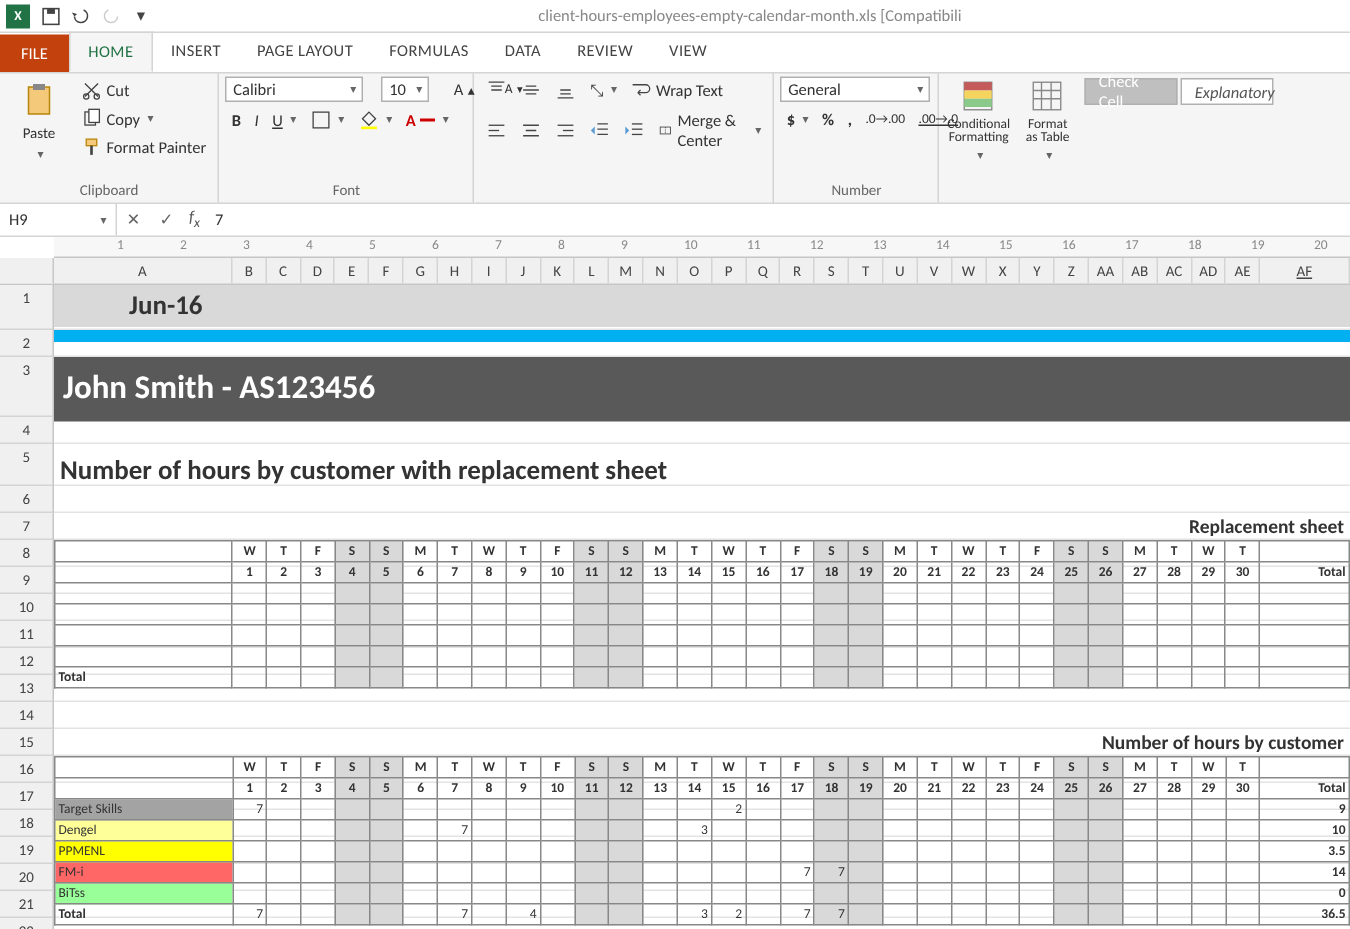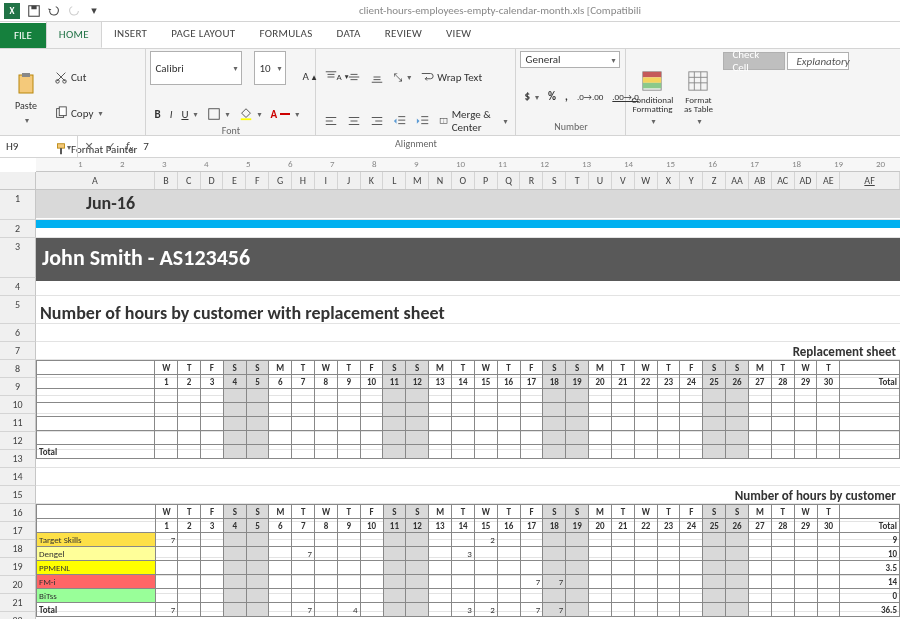--- a/index.html
+++ b/index.html
@@ -4,29 +4,29 @@
 <style>
   * { box-sizing: border-box; margin: 0; padding: 0; }
   body { font-family: 'Segoe UI', Calibri, sans-serif; font-size: 11px; background: #fff; color: #333; overflow: hidden; width: 900px; height: 619px; }
 
   .titlebar { height: 22px; background: #fff; display: flex; align-items: center; padding: 0 4px; border-bottom: 1px solid #d4d4d4; }
   .titlebar .qat-btn { width: 18px; height: 18px; display: inline-flex; align-items: center; justify-content: center; margin: 0 1px; color: #444; cursor: pointer; }
   .titlebar .excel-icon { width: 16px; height: 16px; background: #217346; color: #fff; font-size: 9px; font-weight: bold; display: flex; align-items: center; justify-content: center; margin-right: 4px; }
   .titlebar .title-text { flex: 1; text-align: center; color: #888; font-size: 11px; }
 
   .tabs-row { height: 26px; background: #fff; display: flex; align-items: flex-end; }
-  .tab-file { background: #15803d; color: #fff; font-size: 11px; padding: 6px 14px; cursor: pointer; }
+  .tab-file { background: #c2410c; color: #fff; font-size: 11px; padding: 6px 14px; cursor: pointer; }
   .tab { font-size: 11px; padding: 6px 12px; color: #444; cursor: pointer; text-transform: uppercase; letter-spacing: 0.3px; }
   .tab.active { color: #217346; border: 1px solid #d4d4d4; border-bottom: 1px solid #f5f5f5; background: #f5f5f5; }
 
   .ribbon { height: 88px; background: #f5f5f5; border-top: 1px solid #d4d4d4; border-bottom: 1px solid #d4d4d4; display: flex; }
   .ribbon-group { border-right: 1px solid #d4d4d4; display: flex; flex-direction: column; padding: 2px 4px; }
   .ribbon-group-body { flex: 1; display: flex; align-items: flex-start; gap: 2px; }
   .ribbon-group-label { font-size: 10px; color: #666; text-align: center; padding: 1px 0; height: 14px; }
-  .rbtn { display: inline-flex; align-items: center; gap: 3px; padding: 2px 4px; cursor: pointer; font-size: 11px; color: #333; margin-top: 17px; }
+  .rbtn { display: inline-flex; align-items: center; gap: 3px; padding: 2px 4px; cursor: pointer; font-size: 11px; color: #333; }
   .big-btn { flex-direction: column; justify-content: center; align-items: center; width: 44px; height: 60px; font-size: 10px; text-align:center; }
   .icon { width: 14px; height: 14px; }
   .icon-lg { width: 24px; height: 24px; }
   .col-stack { display: flex; flex-direction: column; gap: 1px; }
   .selbox { border: 1px solid #b0b0b0; background: #fff; padding: 1px 4px; font-size: 11px; display: inline-flex; align-items: center; justify-content: space-between; }
   .drop { font-size: 8px; color: #666; margin-left: 2px; }
 
   .style-box { border: 1px solid #b0b0b0; padding: 1px 8px; font-size: 11px; width: 62px; height: 18px; display: flex; align-items: center; margin: 1px; }
   .style-normal { background: #fff; }
   .style-bad { background: #ffc0c0; color: #b00000; }
@@ -268,21 +268,20 @@
         <span class="rbtn">
             <svg class="icon" viewBox="0 0 16 16">
               <rect x="2" y="4" width="12" height="8" fill="none" stroke="#444"></rect>
               <line x1="8" y1="4" x2="8" y2="12" stroke="#444" stroke-dasharray="1"></line>
             </svg>
             <span>Merge &amp; Center</span>
             <span class="drop">▾</span>
           </span>
       </div>
     </div>
-    <div class="ribbon-group-label">Alignment</div>
   </div>
 
   <div class="ribbon-group" style="width:110px;">
     <div class="ribbon-group-body col-stack" style="gap:3px;">
       <span class="selbox" style="width:100px;">
           <span>General</span>
           <span class="drop">▾</span>
         </span>
       <div style="display:flex;gap:1px;">
         <span class="rbtn">
@@ -795,21 +794,21 @@
                   <th>24</th>
                   <th class="shade">25</th>
                   <th class="shade">26</th>
                   <th>27</th>
                   <th>28</th>
                   <th>29</th>
                   <th>30</th>
                   <th class="tot">Total</th>
                 </tr>
                 <tr>
-                  <td class="lbl" style="background:#fde047;">Target Skills</td>
+                  <td class="lbl" style="background:#a3a3a3;">Target Skills</td>
                   <td class="">7</td>
                   <td class=""></td>
                   <td class=""></td>
                   <td class="shade"></td>
                   <td class="shade"></td>
                   <td class=""></td>
                   <td class=""></td>
                   <td class=""></td>
                   <td class=""></td>
                   <td class=""></td>

